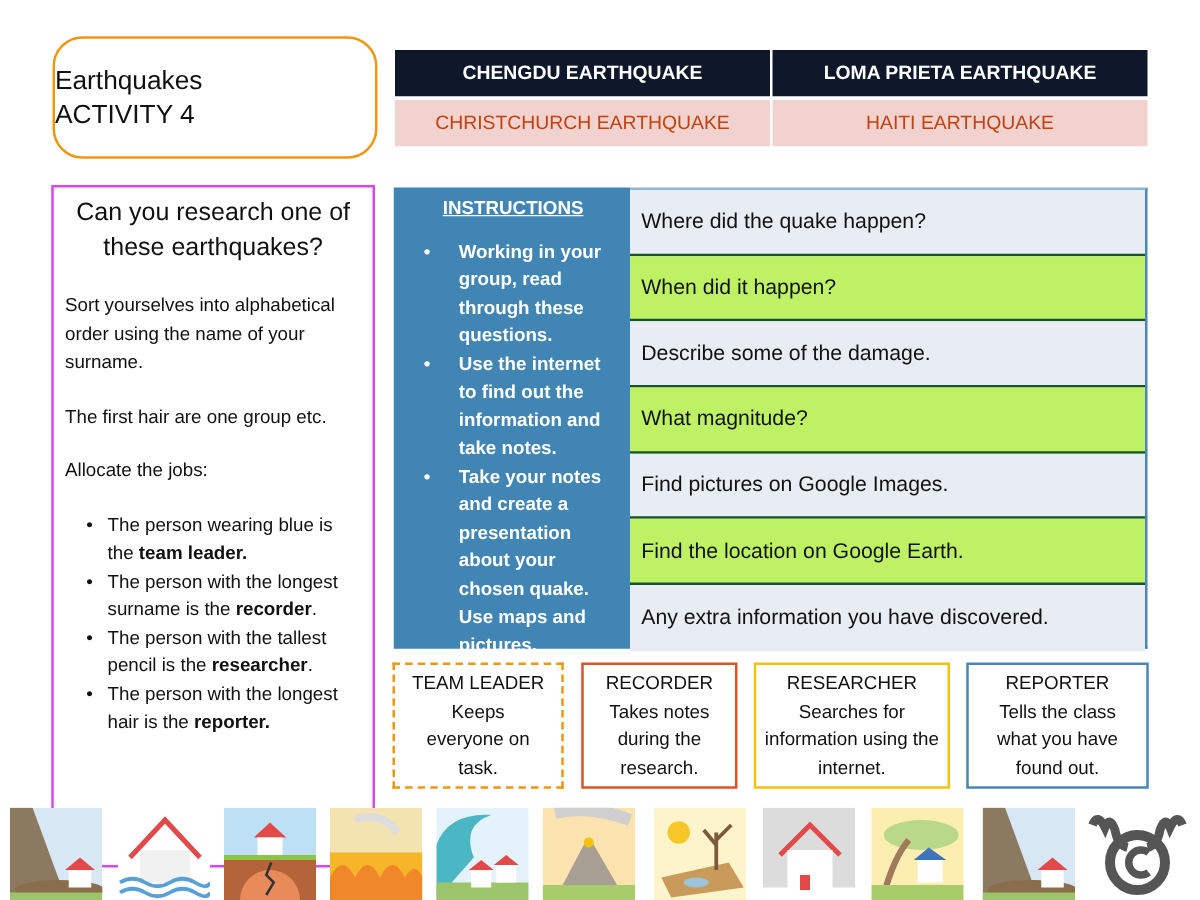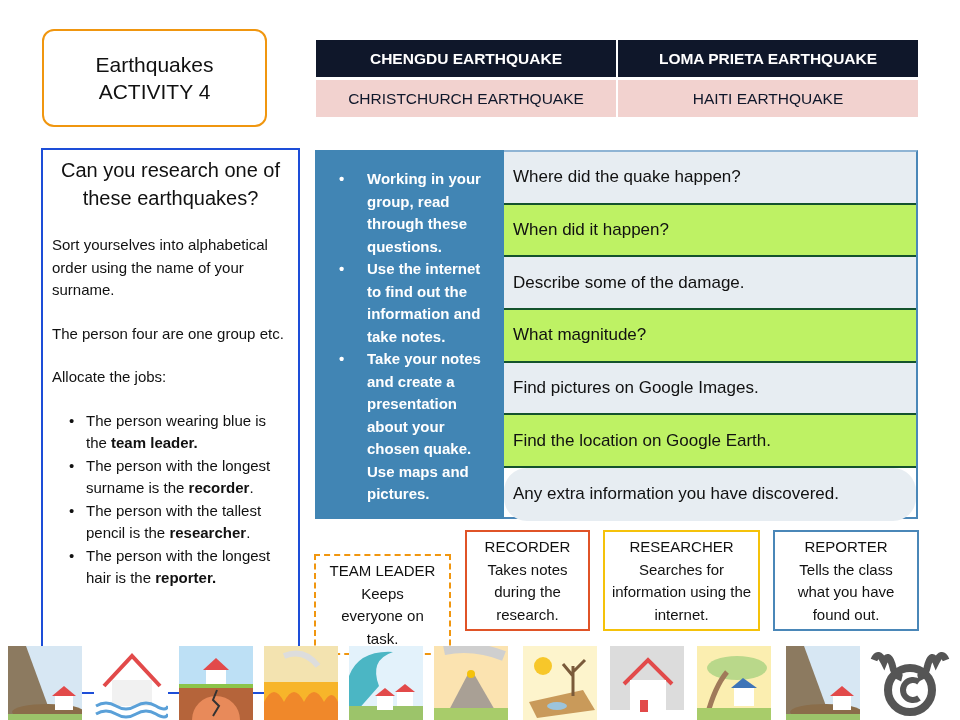--- a/index.html
+++ b/index.html
@@ -1,59 +1,59 @@
 <!DOCTYPE html>
 <html><head>
 <meta charset="utf-8">
 <style>
   html, body { margin:0; padding:0; }
   body { width:960px; height:720px; background:#ffffff; position:relative; overflow:hidden;
          font-family:"Liberation Sans", "DejaVu Sans", sans-serif; color:#111; }
   .abs { position:absolute; box-sizing:border-box; }
 
   
-  #title-box { left:42px; top:29px; width:225px; height:98px; border:2px solid #f0960f; border-radius:12px;
-               display:flex; flex-direction:column; align-items:center; justify-content:center;
+  #title-box { left:42px; top:29px; width:260px; height:98px; border:2px solid #f0960f; border-radius:24px;
+               display:flex; flex-direction:column; align-items:flex-start; justify-content:center;
                font-size:21px; line-height:27px; text-align:center; }
 
   
   #quake-table { left:316px; top:40px; width:602px; height:77px; display:grid;
                  grid-template-columns:300px 300px; grid-template-rows:37px 37px; column-gap:2px; row-gap:3px; }
   .qcell { display:flex; align-items:center; justify-content:center; font-size:15.5px; }
   .qcell.head { background:#0f172a; color:#fff; font-weight:bold; }
-  .qcell.body { background:#f2d2cf; color:#0f172a; }
-
-  
-  #left-panel { left:41px; top:148px; width:259px; height:546px; border:2px solid #1d4ed8; padding:6px 9px 0 9px; }
+  .qcell.body { background:#f2d2cf; color:#c2410c; }
+
+  
+  #left-panel { left:41px; top:148px; width:259px; height:546px; border:2px solid #d946ef; padding:6px 9px 0 9px; }
   #left-title { font-size:20px; line-height:28px; text-align:center; margin:0 0 22px 0; }
   .lp-para { font-size:15px; line-height:22.5px; margin:0 0 21px 0; }
   .lp-list { list-style:none; padding:0; margin:15px; }
   .lp-list li { font-size:15px; line-height:22.5px; position:relative; padding-left:19px; }
   .lp-list li::before { content:"\2022"; position:absolute; left:2px; top:0; }
 
   
   #instructions { left:315px; top:150px; width:189px; height:369px; background:#4185b4; color:#fff;
                   padding:6px 8px 0 8px; font-weight:bold; font-size:15px; line-height:22.5px; }
   #instr-title { text-align:center; text-decoration:underline; margin-left:2px; }
   .instr-list { list-style:none; padding:0; margin:12px; }
   .instr-list li { position:relative; padding-left:32px; }
   .instr-list li::before { content:"\2022"; position:absolute; left:4px; }
 
   
   #questions { left:504px; top:150px; width:414px; height:369px; border-right:2px solid #4a87b8;
                border-top:2px solid #8fb4d4; border-bottom:2px solid #4a87b8; }
   .qrow { height:52.7px; box-sizing:border-box; border-bottom:2px solid #14532d; display:flex; align-items:center;
           padding-left:9px; font-size:17px; color:#111; }
-  .qrow:last-child { border-bottom:none;border-radius:23px; }
+  .qrow:last-child { border-bottom:none; }
   .qrow.light { background:#e7edf2; }
   .qrow.dark { background:#bef264; }
 
   
   .role { top:530px; height:101px; text-align:center; font-size:15px; line-height:22.5px; padding-top:4px; }
-  #role-leader { left:314px; width:137px; border:2px dashed #f0960f;margin-top:24px; }
+  #role-leader { left:314px; width:137px; border:2px dashed #f0960f; }
   #role-recorder { left:465px; width:125px; border:2px solid #e05327; }
   #role-researcher { left:603px; width:157px; border:2px solid #f5c20a; }
   #role-reporter { left:773px; width:146px; border:2px solid #4a87b8; }
 
   
   .pic { top:646px; width:74px; height:74px; overflow:hidden; }
 </style>
 </head>
 <body>
 
@@ -65,31 +65,32 @@
 <div id="quake-table" class="abs">
   <div class="qcell head">CHENGDU  EARTHQUAKE</div>
   <div class="qcell head">LOMA PRIETA EARTHQUAKE</div>
   <div class="qcell body">CHRISTCHURCH  EARTHQUAKE</div>
   <div class="qcell body">HAITI EARTHQUAKE</div>
 </div>
 
 <div id="left-panel" class="abs">
   <div id="left-title">Can you research one of these earthquakes?</div>
   <p class="lp-para">Sort yourselves into alphabetical order using the name of your surname.</p>
-  <p class="lp-para">The person four are one group etc.</p>
+  <p class="lp-para">The first hair are one group etc.</p>
   <p class="lp-para">Allocate the jobs:</p>
   <ul class="lp-list">
     <li><span>The person wearing blue is the </span><b>team leader.</b><span></span></li>
     <li><span>The person with the longest surname is the </span><b>recorder</b><span>.</span></li>
     <li><span>The person with the tallest pencil is the </span><b>researcher</b><span>.</span></li>
     <li><span>The person with the longest hair is the </span><b>reporter.</b><span></span></li>
   </ul>
 </div>
 
 <div id="instructions" class="abs">
+  <div id="instr-title">INSTRUCTIONS</div>
   <ul class="instr-list">
     <li>Working in your group, read through these questions.</li>
     <li>Use the internet to find out the information and take notes.</li>
     <li>Take your notes and create a presentation about your chosen quake. Use maps and pictures.</li>
   </ul>
 </div>
 
 <div id="questions" class="abs">
   <div class="qrow light">Where did the quake happen?</div>
   <div class="qrow dark">When did it happen?</div>

